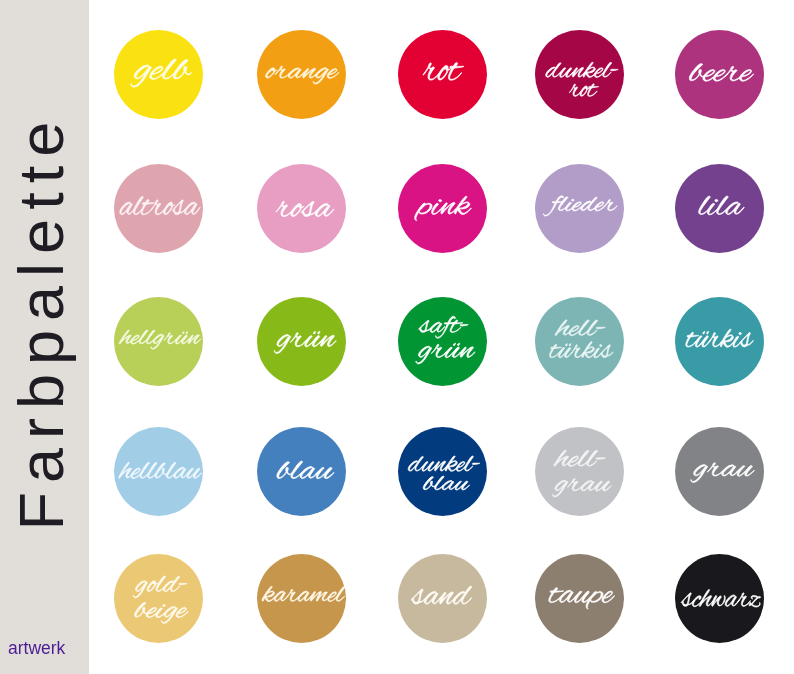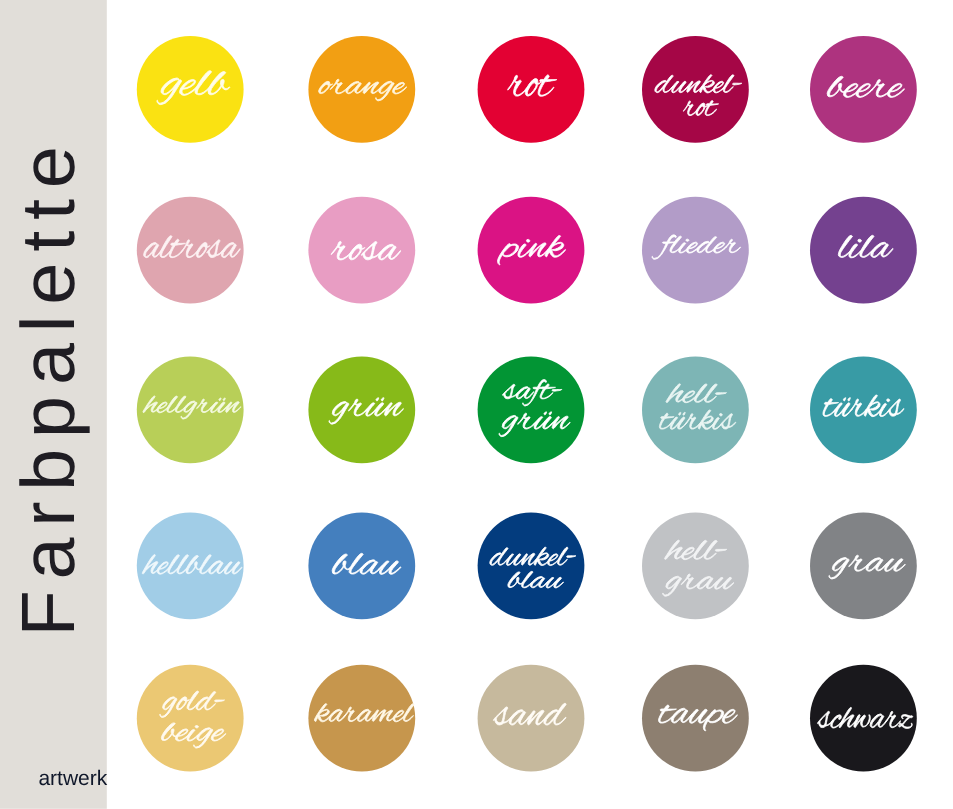--- a/index.html
+++ b/index.html
@@ -5,21 +5,21 @@
 <style>
   html,body{margin:0;padding:0;}
   body{width:794px;height:674px;background:#fff;font-family:"Liberation Sans",sans-serif;overflow:hidden;}
   #root{position:relative;width:794px;height:674px;background:#fff;}
   #sidebar{position:absolute;left:0;top:0;width:89px;height:674px;background:#E1DED9;}
   #vtitle{position:absolute;left:0px;top:0px;width:0;height:0;}
   #vtitle span{position:absolute;left:0;top:0;
           font-family:"Liberation Sans",sans-serif;font-size:63px;font-weight:400;
           color:#1F1D23;letter-spacing:9px;line-height:1;white-space:nowrap;
           display:block;transform-origin:0 0;transform:translate(9.5px,530.5px) rotate(-90deg);}
-  #brand{position:absolute;left:32px;top:640px;font-size:17.5px;color:#0f172a;
+  #brand{position:absolute;left:8px;top:640px;font-size:17.5px;color:#4c1d95;
          font-family:"Liberation Sans",sans-serif;line-height:1;white-space:nowrap;}
   .sw{position:absolute;}
   .sw circle{}
 </style>
 </head>
 <body>
 
 <div id="root">
 
   <div id="sidebar">

